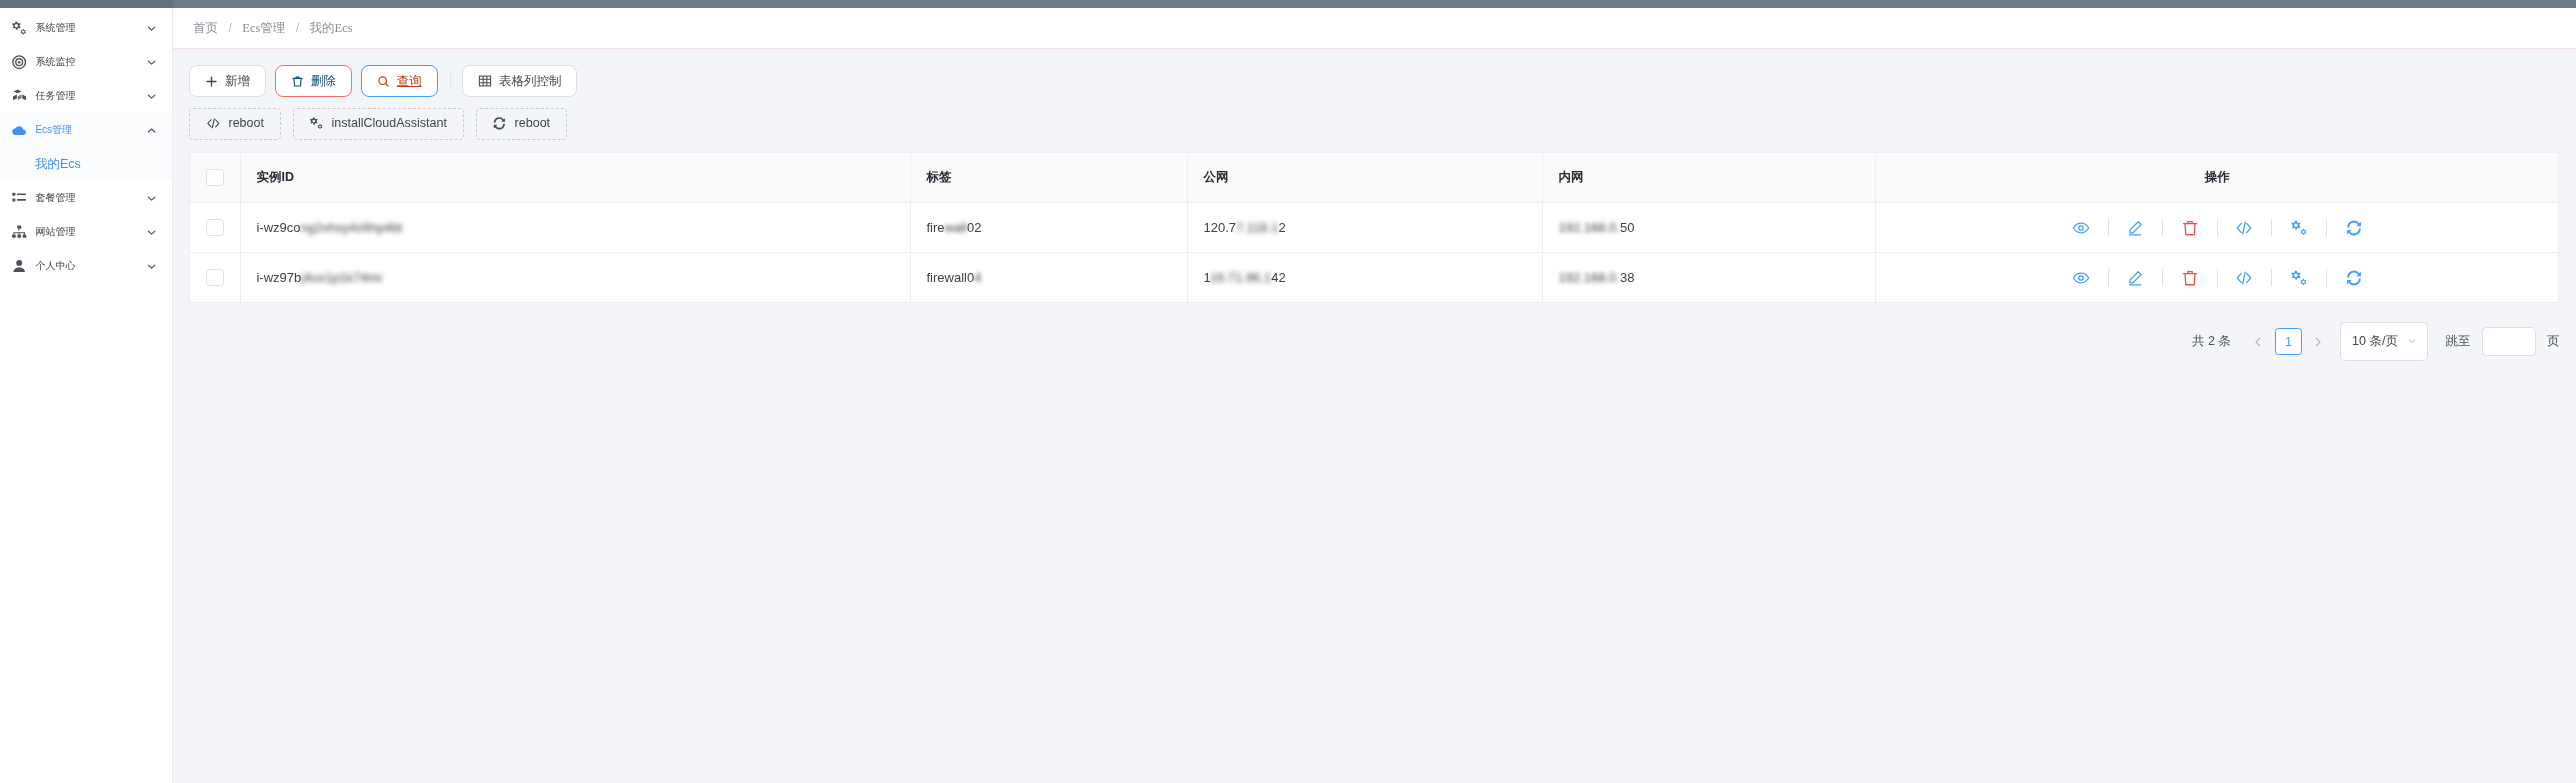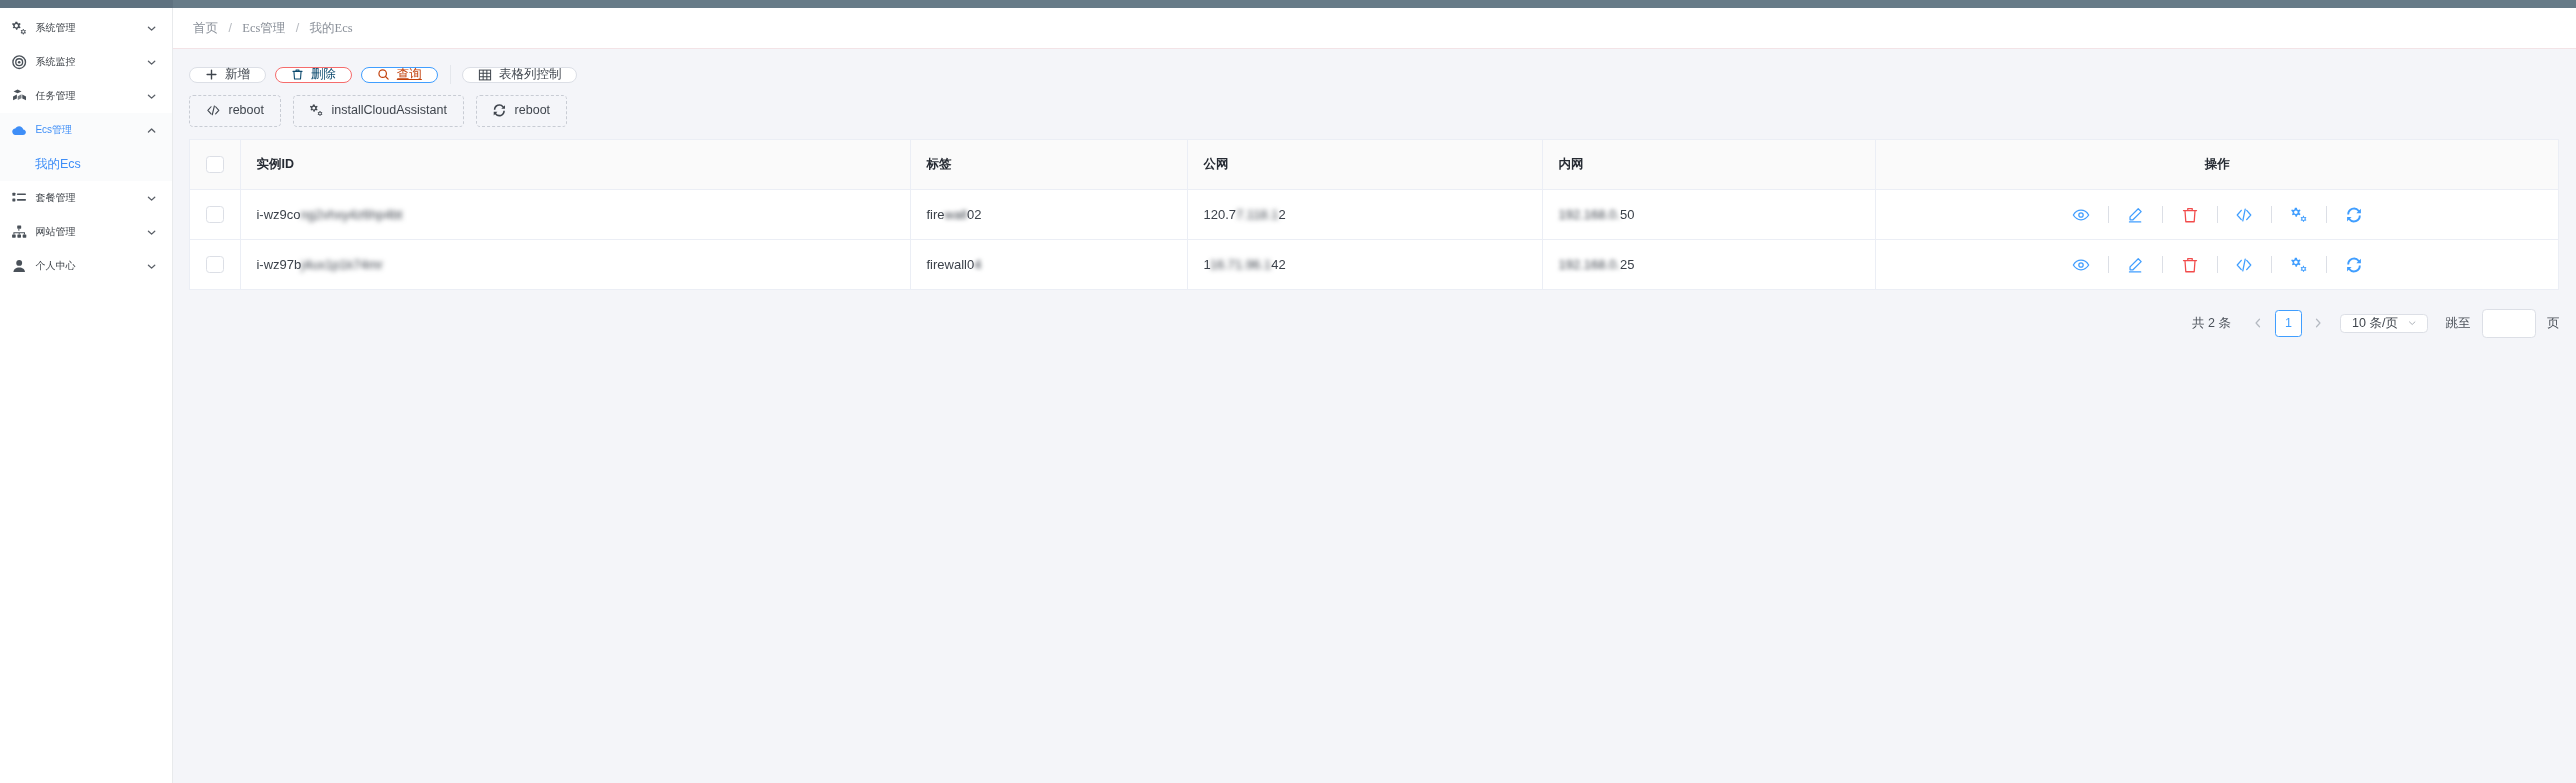--- a/index.html
+++ b/index.html
@@ -79,21 +79,21 @@
     flex: 1 1 auto;
     padding: 16.4px;
     min-height: 0;
     overflow: hidden;
   }
 
   
   .toolbar-row1 { display: flex; align-items: center; margin-bottom: 10.4px; }
   .btn {
     display: inline-flex; align-items: center; justify-content: center;
-    height: 16px;
+    height: 32px;
     padding: 0 14.7px;
     border-radius: 8px;
     font-size: 12.5px;
     background: #ffffff;
     border: 0.9px solid #dcdfe6;
     color: #3f454d;
     cursor: pointer;
     white-space: nowrap;
     line-height: 1;
   }
@@ -208,21 +208,21 @@
     border-radius: 3.5px;
     color: #409eff;
     margin: 0 7px;
     background: #ffffff;
     cursor: pointer;
     font-size: 12.5px;
     padding: 0 5.2px;
   }
   .pg-select {
     display: inline-flex; align-items: center;
-    height: 19px;
+    height: 39px;
     border: 0.9px solid #dcdfe6;
     border-radius: 4.3px;
     background: #ffffff;
     padding: 0 9.5px 0 11.2px;
     margin-left: 12px;
     color: #3f454d;
     cursor: pointer;
     line-height: 1;
   }
   .pg-select .caret { margin-left: 8.7px; color: #a6abb3; display: inline-flex; }
@@ -542,21 +542,21 @@
                 </td>
               </tr>
 
               <tr>
                 <td class="col-check">
                   <span class="cbox"></span>
                 </td>
                 <td><span>i-wz97b</span><span class="redact-hard">j4ux1p1k74mr</span></td>
                 <td><span>firewall0</span><span class="redact">4</span><span></span></td>
                 <td><span>1</span><span class="redact-hard">16.71.96.1</span><span>42</span></td>
-                <td><span class="redact">192.168.0.</span><span>25</span></td>
+                <td><span class="redact">192.168.0.</span><span>38</span></td>
                 <td class="col-act">
                   <div class="actions">
                     <span class="act-ico">
                         <svg width="18" height="18" viewBox="0 0 24 24" fill="none" stroke="currentColor" stroke-width="1.7">
                           <path d="M1.8 12s3.9-6.4 10.2-6.4S22.2 12 22.2 12s-3.9 6.4-10.2 6.4S1.8 12 1.8 12z"></path>
                           <circle cx="12" cy="12" r="2.9"></circle>
                         </svg>
                       </span>
                     <span class="act-sep"></span>
                     <span class="act-ico">

